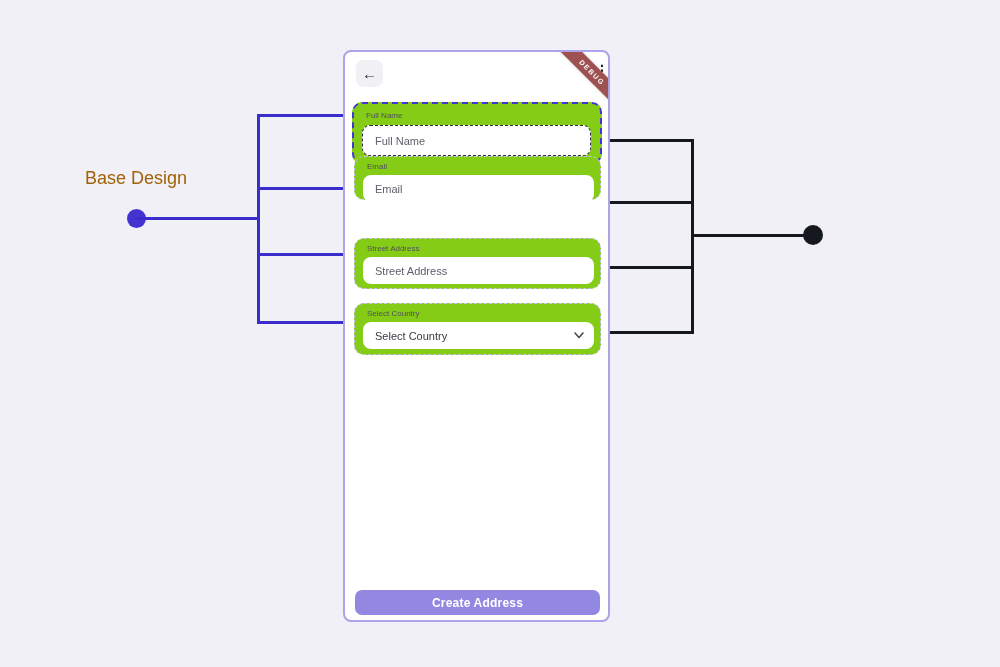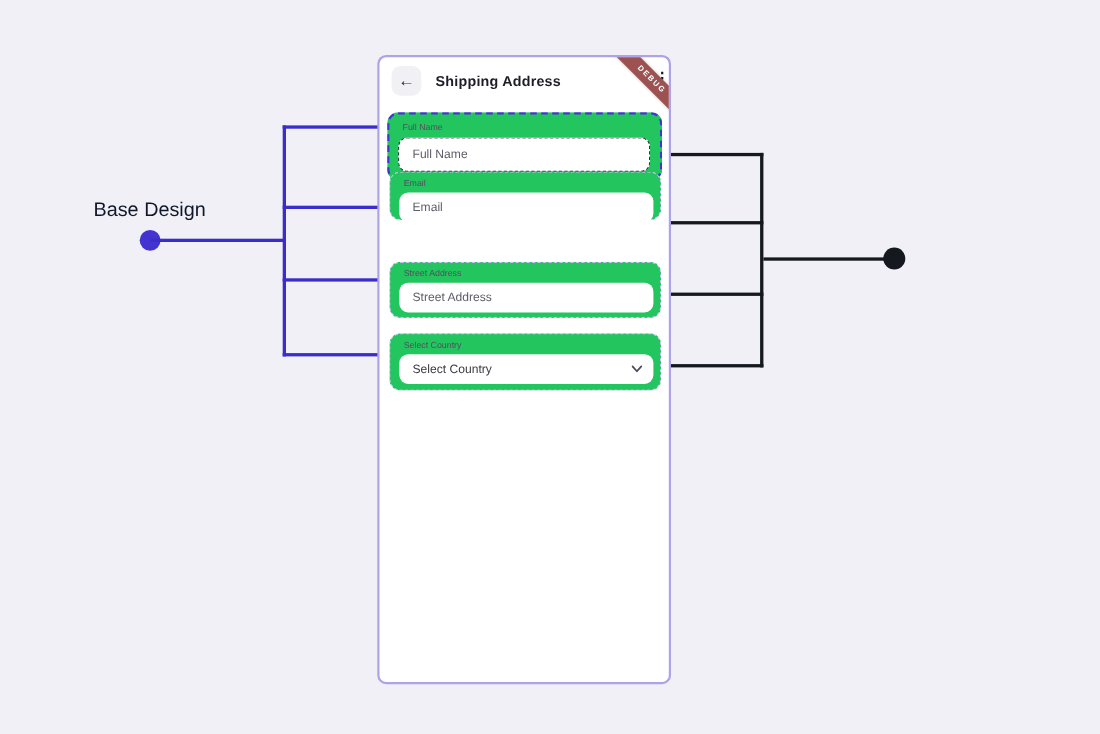--- a/index.html
+++ b/index.html
@@ -7,21 +7,21 @@
   body {
     font-family: "Liberation Sans", sans-serif;
     background:#f1f0f6;
     position:relative;
     overflow:hidden;
   }
   .stage { position:absolute; inset:0; }
 
   
   .ann-label { position:absolute; font-weight:500; }
-  #base-design-label { left:85px; top:180px; font-size:18px; color:#0f172a; }
+  #base-design-label { left:85px; top:168px; font-size:18px; color:#a16207; }
   #diff-comp-label   { left:739px; top:196px; font-size:19px; color:#15181e; }
 
   .dot { position:absolute; border-radius:50%; }
   #left-dot  { left:127px; top:209px; width:19px; height:19px; background:#4334d2; }
   #right-dot { left:803px; top:225px; width:20px; height:20px; background:#15181e; }
 
   .line { position:absolute; }
   .line.blue  { background:#3a2dcb; }
   .line.black { background:#15181e; }
 
@@ -70,21 +70,21 @@
     position:absolute; left:202px; top:13px; width:90px; height:15px;
     background:#9d5151;
     transform:rotate(45deg);
     display:flex; align-items:center; justify-content:center;
     color:#fff; font-size:7px; font-weight:700; letter-spacing:1.5px;
     box-shadow:0 0 3px rgba(0,0,0,.25);
   }
 
   .field-group {
     position:absolute; left:9px; width:247px;
-    background:#22c55e; border:1px dashed #c9c1ef; border-radius:10px;
+    background:#84cc16; border:1px dashed #c9c1ef; border-radius:10px;
   }
   .field-group.selected {
     left:7px; width:250px;
     border:2.5px dashed #4434d4;
   }
   .field-label {
     position:absolute; left:12px; top:5px;
     font-size:8px; color:#50505f;
   }
   .field-input {
@@ -144,21 +144,20 @@
   <div id="r-b2" class="line black"></div>
   <div id="r-b3" class="line black"></div>
   <div id="r-b4" class="line black"></div>
 
   <div class="phone">
 
     <div class="appbar">
       <div class="back-btn">
         <span>←</span>
       </div>
-      <div class="appbar-title">Shipping Address</div>
       <div class="kebab">⋮</div>
       <div class="ribbon">DEBUG</div>
     </div>
 
     <div id="group-fullname" class="field-group selected">
       <div class="field-label">Full Name</div>
       <input id="input-fullname" class="field-input" type="text" placeholder="Full Name" style="">
     </div>
 
     <div id="group-email" class="field-group">
@@ -174,15 +173,16 @@
     <div id="group-country" class="field-group">
       <div class="field-label">Select Country</div>
       <div class="select-box">
         <span class="sel-text">Select Country</span>
         <svg width="10" height="7" viewBox="0 0 10 7">
           <polyline points="1,1 5,5.5 9,1" fill="none" stroke="#4a4a55" stroke-width="1.6" stroke-linecap="round" stroke-linejoin="round"></polyline>
         </svg>
       </div>
     </div>
 
+    <button class="submit-btn">Create Address</button>
   </div>
 
 </div>
 
 </body></html>

